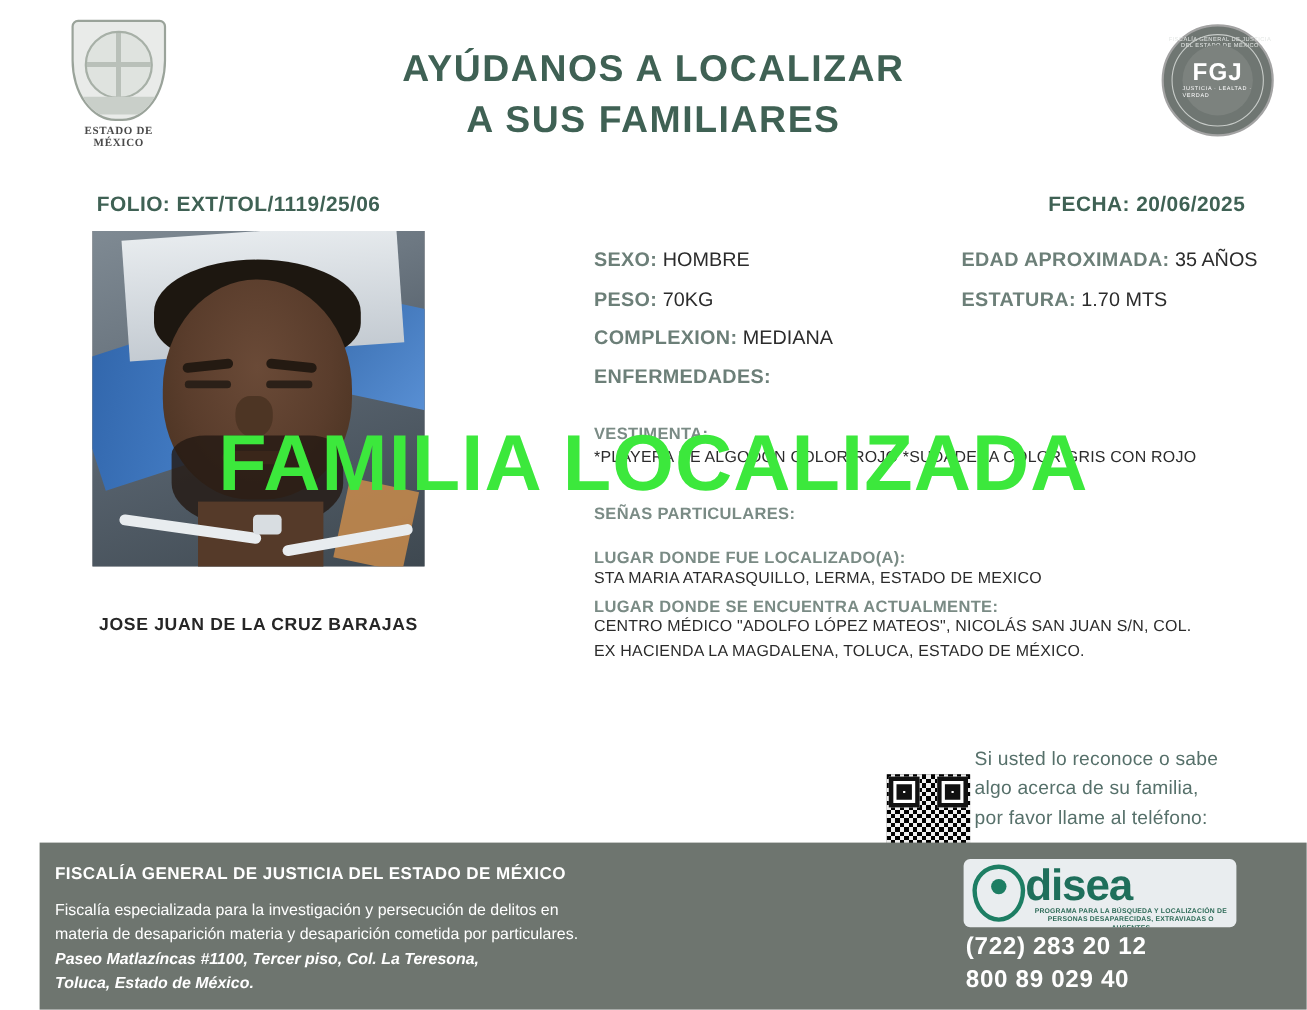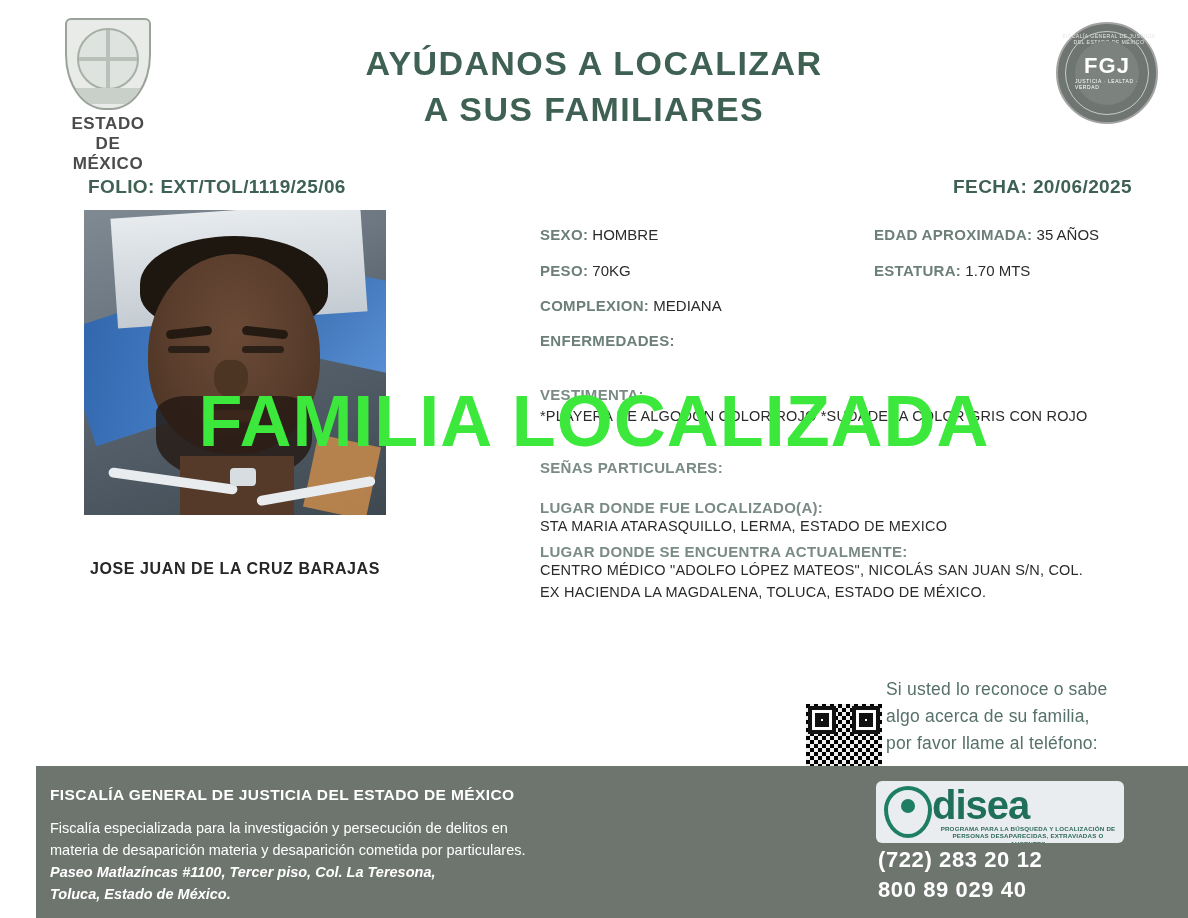--- a/index.html
+++ b/index.html
@@ -51,25 +51,26 @@
   .crest-shield:after {
     content: "";
     position: absolute;
     left: 50%; bottom: 4px;
     transform: translateX(-50%);
     width: 70px; height: 16px;
     background: #c9cfc9;
     border-radius: 0 0 30px 30px;
   }
   .crest-label {
-    font-size: 17px;
+    font-size: 10px;
     font-weight: bold;
     letter-spacing: 0.6px;
     color: #4b4b4b;
     margin-top: 4px;
+    font-family: Liberation Serif, serif;
   }
 
   .main-title {
     position: absolute;
     left: 0; top: 40px;
     width: 1188px;
     text-align: center;
     color: #3f6154;
     font-size: 34px;
     font-weight: bold;
@@ -266,21 +267,21 @@
     font-size: 16px;
     font-weight: bold;
     letter-spacing: 0.6px;
     color: #262626;
     line-height: 25px;
   }
 
   
   .field {
     position: absolute;
-    font-size: 15px;
+    font-size: 18px;
     color: #2b2b2b;
     white-space: nowrap;
   }
   .field .lbl {
     color: #6c7f78;
     font-weight: bold;
     letter-spacing: 0.3px;
   }
   .field .val { color: #2b2b2b; }
 

